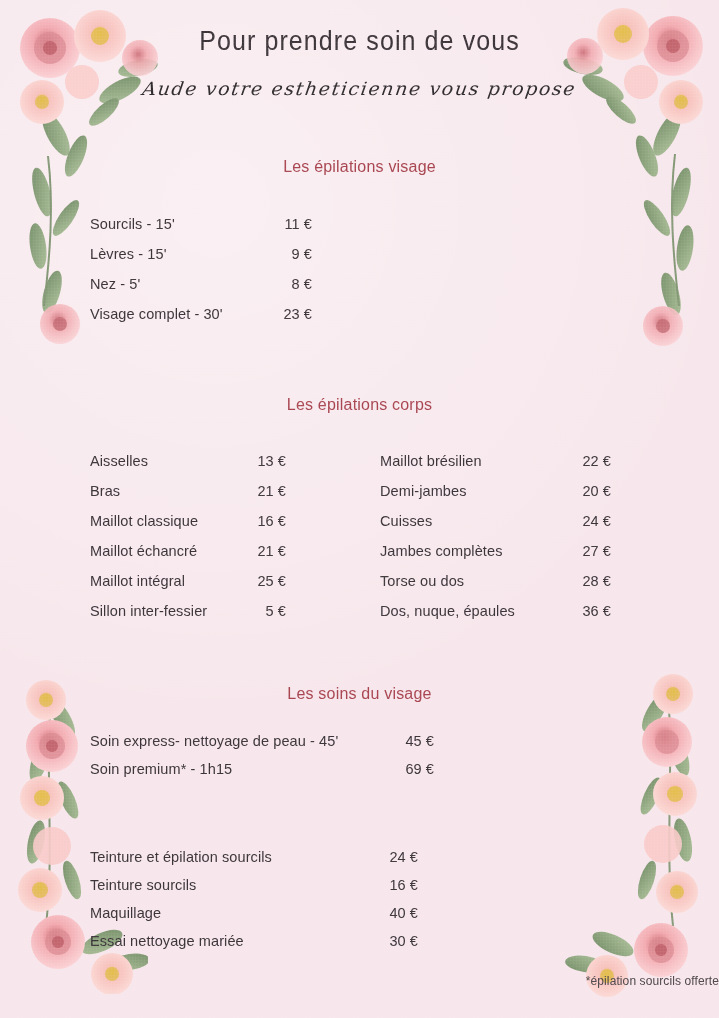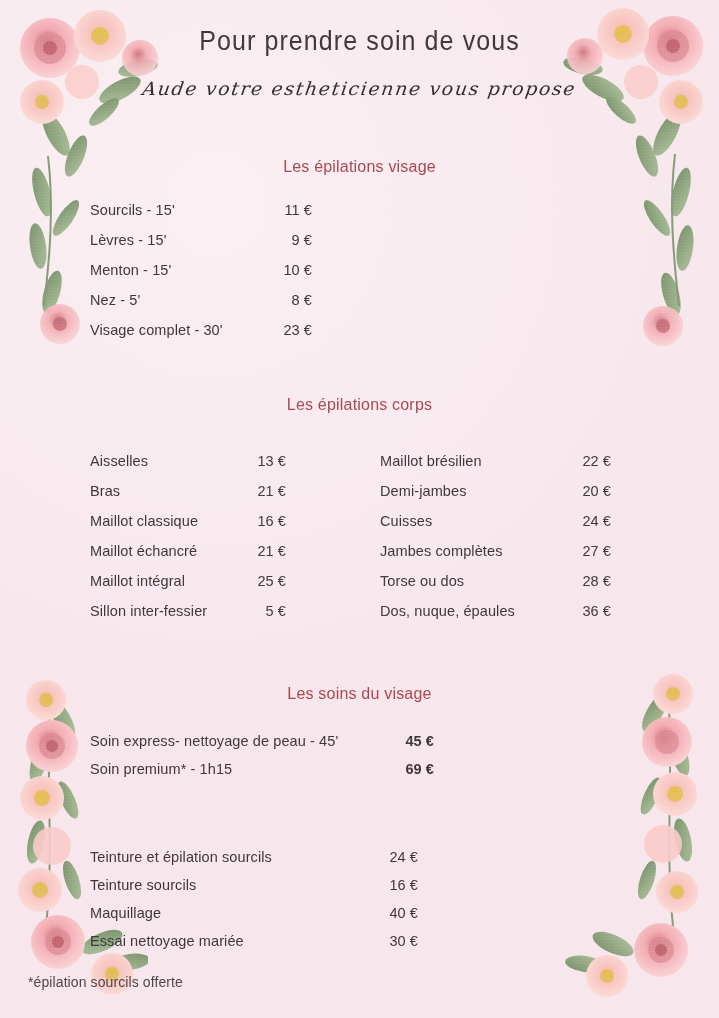--- a/index.html
+++ b/index.html
@@ -90,49 +90,49 @@
     flex: 0 0 auto;
   }
   .price-row .price {
     flex: 0 0 auto;
     text-align: right;
     margin-left: auto;
   }
 
   
   #face-list { left: 90px; top: 202px; width: 222px; }
-  #face-list .price-row { height: 30px; }
+  #face-list .price-row { height: 30px; align-items: flex-end; }
   #face-list .price { width: 52px; }
 
   
   #body-left { left: 90px; top: 453px; width: 196px; }
   #body-left .price-row { height: 30px; justify-content: flex-end; }
   #body-left .price { width: 48px; }
 
   
   #body-right { left: 380px; top: 453px; width: 231px; }
   #body-right .price-row { height: 30px; }
   #body-right .price { width: 48px; }
 
   
   #care-list { left: 90px; top: 733px; width: 344px; }
   #care-list .price-row { height: 28px; }
-  #care-list .price { width: 48px; font-weight: bold; }
+  #care-list .price { width: 48px; }
 
   
   #extras-list { left: 90px; top: 849px; width: 328px; }
   #extras-list .price-row { height: 28px; justify-content: center; }
   #extras-list .price { width: 48px; }
 
   .footnote {
     position: absolute;
     left: 0; right: 0;
     top: 974px;
-    text-align: left;
-    font-size: 14px;
+    text-align: right;
+    font-size: 12px;
     color: #4a4247;
     letter-spacing: 0.1px;
     padding-left: 28px;
   }
 
   
   .grain {
     position: absolute;
     inset: 0;
     opacity: 0.35;
@@ -282,24 +282,20 @@
   <div class="price-list" id="face-list">
     <div class="price-row">
       <span class="label">Sourcils - 15'</span>
       <span class="price">11 €</span>
     </div>
     <div class="price-row">
       <span class="label">Lèvres - 15'</span>
       <span class="price">9 €</span>
     </div>
     <div class="price-row">
-      <span class="label">Menton - 15'</span>
-      <span class="price">10 €</span>
-    </div>
-    <div class="price-row">
       <span class="label">Nez - 5'</span>
       <span class="price">8 €</span>
     </div>
     <div class="price-row">
       <span class="label">Visage complet - 30'</span>
       <span class="price">23 €</span>
     </div>
   </div>
 
   <div class="section-heading" style="top:396px;">Les épilations corps</div>

